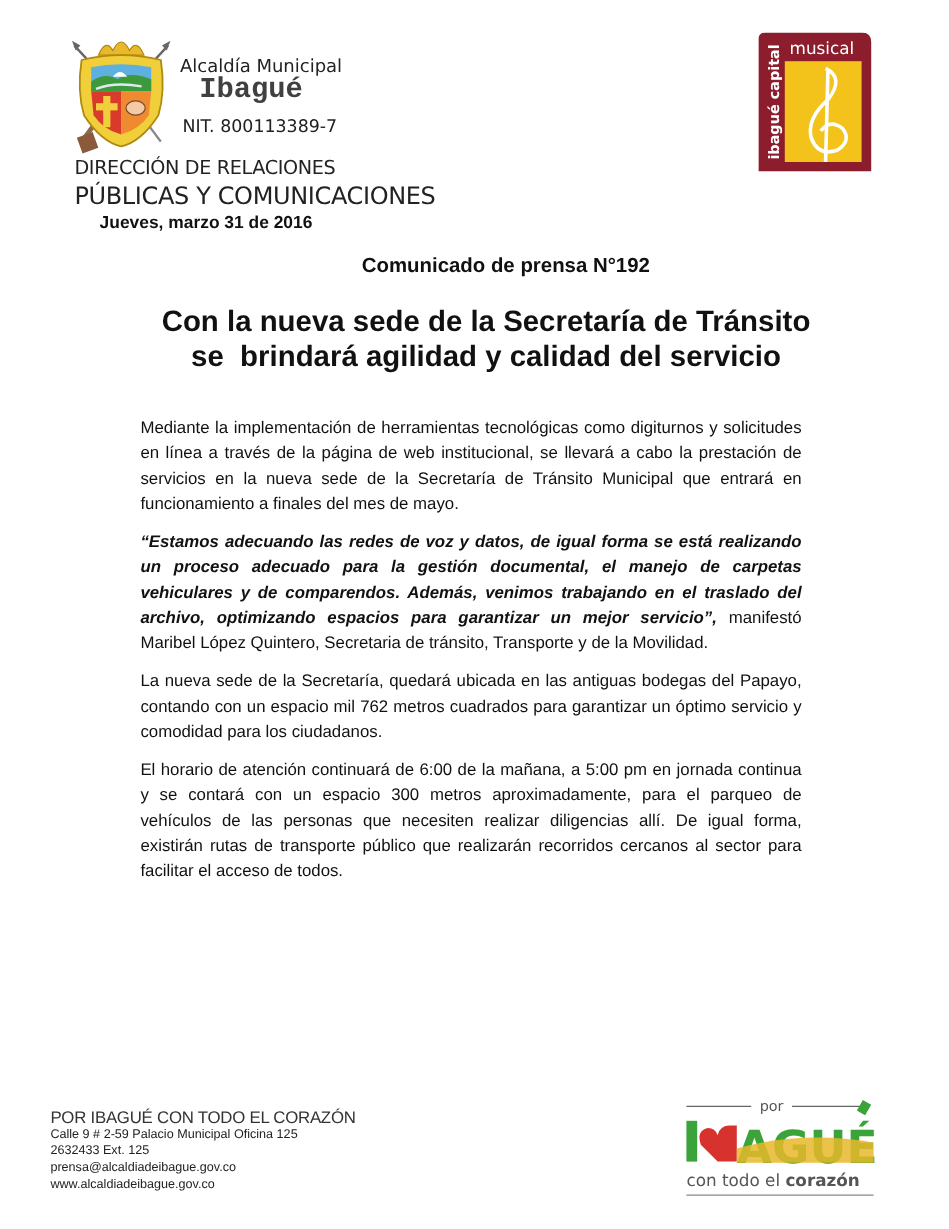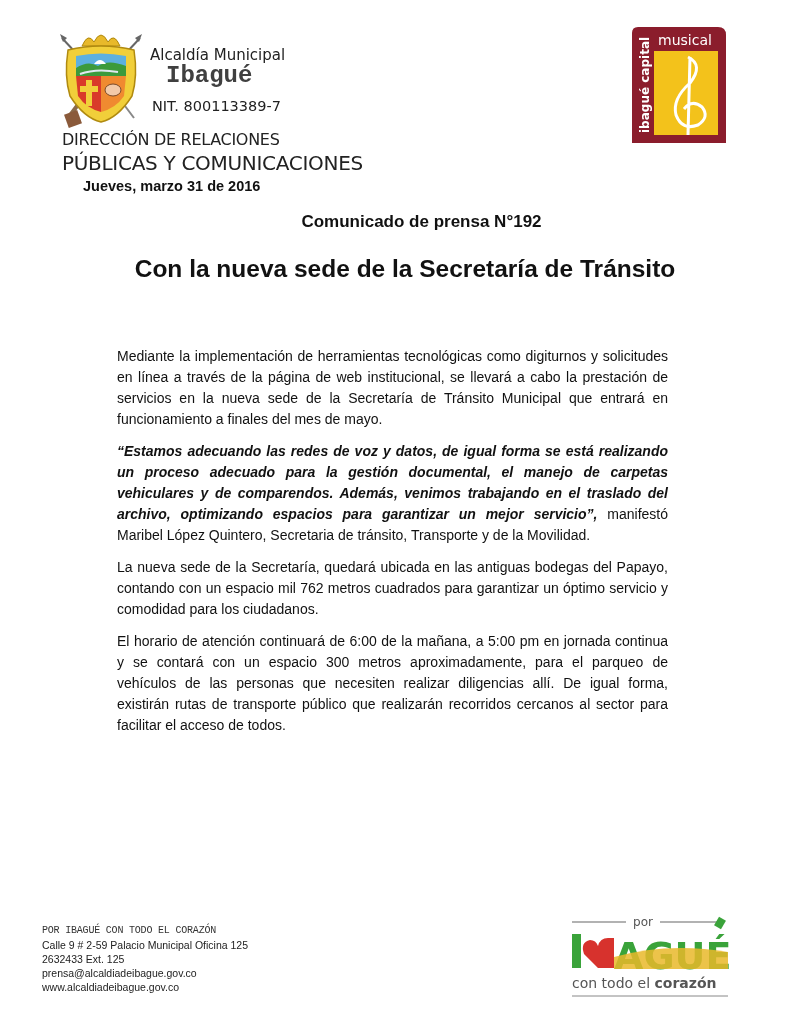--- a/index.html
+++ b/index.html
@@ -22,21 +22,21 @@
   #comunicado { left:0; width:791px; top:212px; text-align:center; font-weight:bold; font-size:17px; padding-left:52px; box-sizing:border-box; }
   #headline { left:110px; width:590px; top:254px; text-align:center; font-weight:bold; font-size:24.5px; line-height:29px; }
 
   
   #body { left:117px; width:551px; top:346px; font-size:14px; line-height:21px; text-align:justify; }
   #body p { margin:0 0 11px 0; }
   #body .quote { font-weight:bold; font-style:italic; }
 
   
   #footer-left { left:42px; top:924px; font-size:10.5px; line-height:14px; color:#222; }
-  #footer-left .slogan { font-family:Liberation Mono, monospace; font-size:10px; letter-spacing:-0.2px; color:#333; }
+  #footer-left .slogan { font-family:Liberation Sans, sans-serif; font-size:14px; letter-spacing:-0.2px; color:#333; }
   #por-ibague { left:568px; top:912px; width:170px; height:86px; }
 </style>
 </head>
 <body>
 
 <div id="crest" class="abs">
   <svg width="86" height="104" viewBox="0 0 86 104">
 
     <line x1="4" y1="12" x2="30" y2="40" stroke="#666" stroke-width="2"></line>
     <line x1="82" y1="12" x2="56" y2="40" stroke="#666" stroke-width="2"></line>
@@ -79,20 +79,21 @@
     <text transform="translate(17 106) rotate(-90)" font-family="DejaVu Sans, sans-serif" font-size="12" fill="#ffffff" font-weight="bold">ibagué capital</text>
 
     <path d="M56 30 Q72 38 58 56 Q40 72 44 88 Q50 104 66 98 Q78 90 70 80 Q60 72 52 82 M58 30 L56 108" stroke="#ffffff" stroke-width="3" fill="none"></path>
   </svg>
 </div>
 
 <div id="comunicado" class="abs">Comunicado de prensa N°192</div>
 
 <div id="headline" class="abs">
   <div>Con la nueva sede de la Secretaría de Tránsito</div>
+  <div style="white-space:pre;">se  brindará agilidad y calidad del servicio</div>
 </div>
 
 <div id="body" class="abs">
   <p>Mediante la implementación de herramientas tecnológicas como digiturnos y solicitudes en línea a través de la página de web institucional, se llevará a cabo la prestación de  servicios en la nueva sede de la Secretaría de Tránsito Municipal que entrará en funcionamiento a finales del  mes de mayo.</p>
   <p><span class="quote">“Estamos adecuando las redes de voz y datos, de igual forma se está realizando un proceso adecuado para la gestión documental, el manejo de carpetas vehiculares y de comparendos. Además, venimos trabajando en el traslado del archivo, optimizando espacios para garantizar un mejor servicio”,</span><span> manifestó Maribel López Quintero, Secretaria de tránsito, Transporte y de la Movilidad.</span></p>
   <p>La nueva sede de la Secretaría, quedará ubicada en las antiguas bodegas del Papayo, contando con un espacio  mil 762 metros cuadrados para garantizar un óptimo servicio y comodidad  para los ciudadanos.</p>
   <p>El horario de atención continuará de  6:00 de la mañana, a  5:00 pm en jornada continua y se contará con un espacio 300 metros aproximadamente, para el parqueo de  vehículos de las personas que necesiten realizar diligencias allí. De igual forma,  existirán rutas de transporte público que realizarán recorridos cercanos al sector para facilitar el acceso de todos.</p>
 </div>
 
 <div id="footer-left" class="abs">

